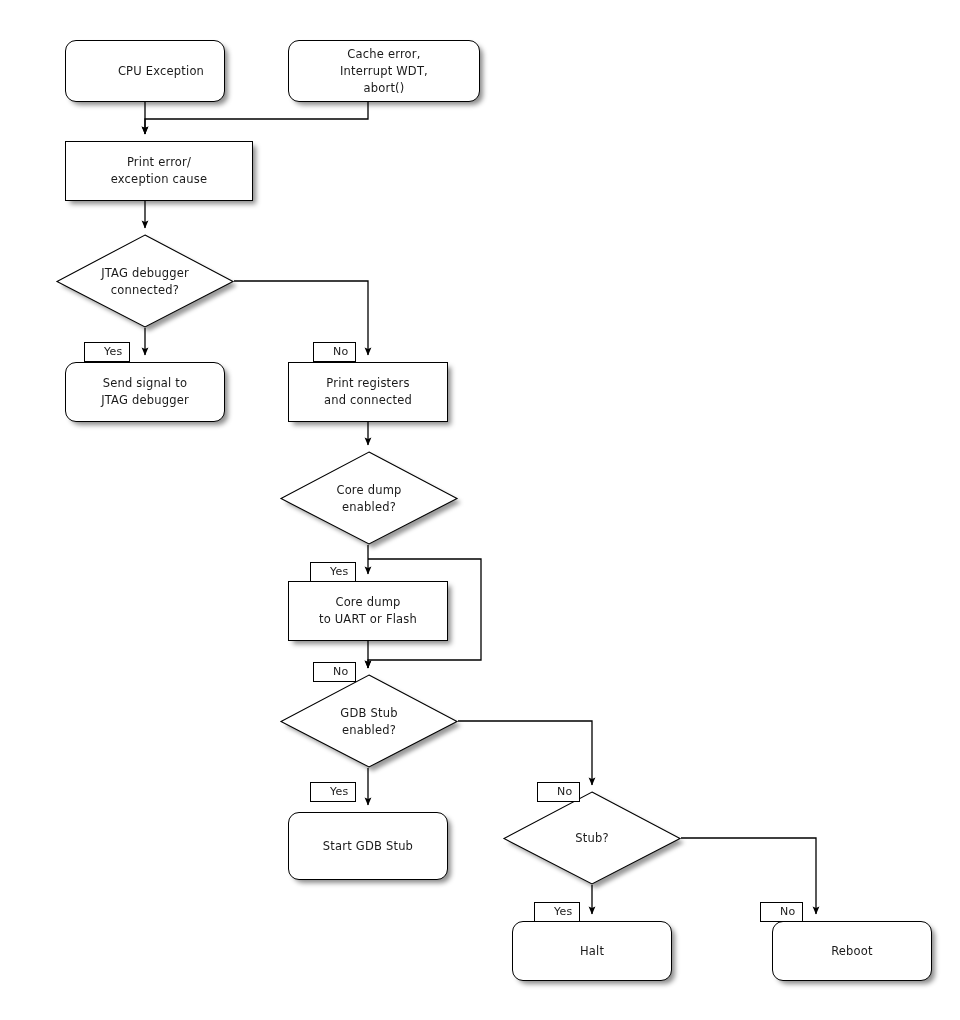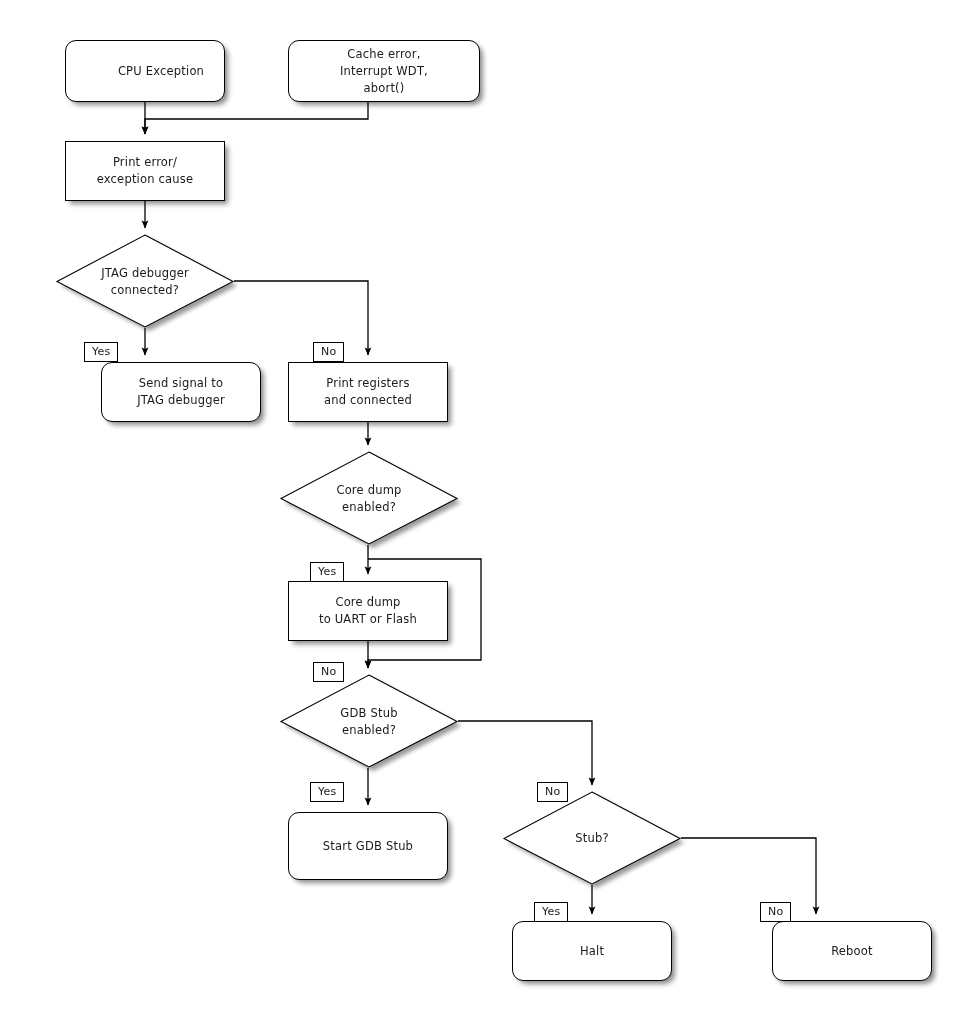--- a/index.html
+++ b/index.html
@@ -71,21 +71,21 @@
   }
 
   .edge-label {
     position: absolute;
     box-sizing: border-box;
     background: #ffffff;
     border: 1px solid #000000;
     font-size: 11px;
     line-height: 15px;
     color: #1a1a1a;
-    padding: 1px 7px 2px 7px;
+    padding: 1px 7px 2px 19px;
     text-align: left;
     z-index: 5;
     letter-spacing: 0.2px;
   }
 </style>
 </head>
 <body>
 
 <div id="canvas">
 
@@ -114,33 +114,33 @@
 
   <div id="node-layer">
       <div class="node rounded" style="left: 65px; top: 40px; width: 160px; height: 62px; padding-left: 32px;">
         <span class="label">CPU Exception</span>
       </div>
       <div class="node rounded" style="left: 288px; top: 40px; width: 192px; height: 62px;">
         <span class="label">Cache error,
 Interrupt WDT,
 abort()</span>
       </div>
-      <div class="node square" style="left: 65px; top: 141px; width: 160px; height: 60px;">
+      <div class="node square" style="left: 65px; top: 141px; width: 188px; height: 60px;">
         <span class="label">Print error/
 exception cause</span>
       </div>
       <div class="diamond" style="left: 56px; top: 235px; width: 178px; height: 93px;">
         <svg width="178" height="93" viewBox="0 0 178 93">
           <polygon points="93,4 181,50.5 93,96 5,50.5" fill="rgba(0,0,0,0.40)" filter="blur(2px)"></polygon>
           <polygon points="89,0 177,46.5 89,92 1,46.5" fill="#ffffff" stroke="#000000" stroke-width="1.1"></polygon>
         </svg>
         <div class="dlabel">JTAG debugger
 connected?</div>
       </div>
-      <div class="node rounded" style="left: 65px; top: 362px; width: 160px; height: 60px; margin-left: 36px;">
+      <div class="node rounded" style="left: 65px; top: 362px; width: 160px; height: 60px;">
         <span class="label">Send signal to
 JTAG debugger</span>
       </div>
       <div class="node square" style="left: 288px; top: 362px; width: 160px; height: 60px;">
         <span class="label">Print registers
 and connected</span>
       </div>
       <div class="diamond" style="left: 280px; top: 452px; width: 178px; height: 93px;">
         <svg width="178" height="93" viewBox="0 0 178 93">
           <polygon points="93,4 181,50.5 93,96 5,50.5" fill="rgba(0,0,0,0.40)" filter="blur(2px)"></polygon>

